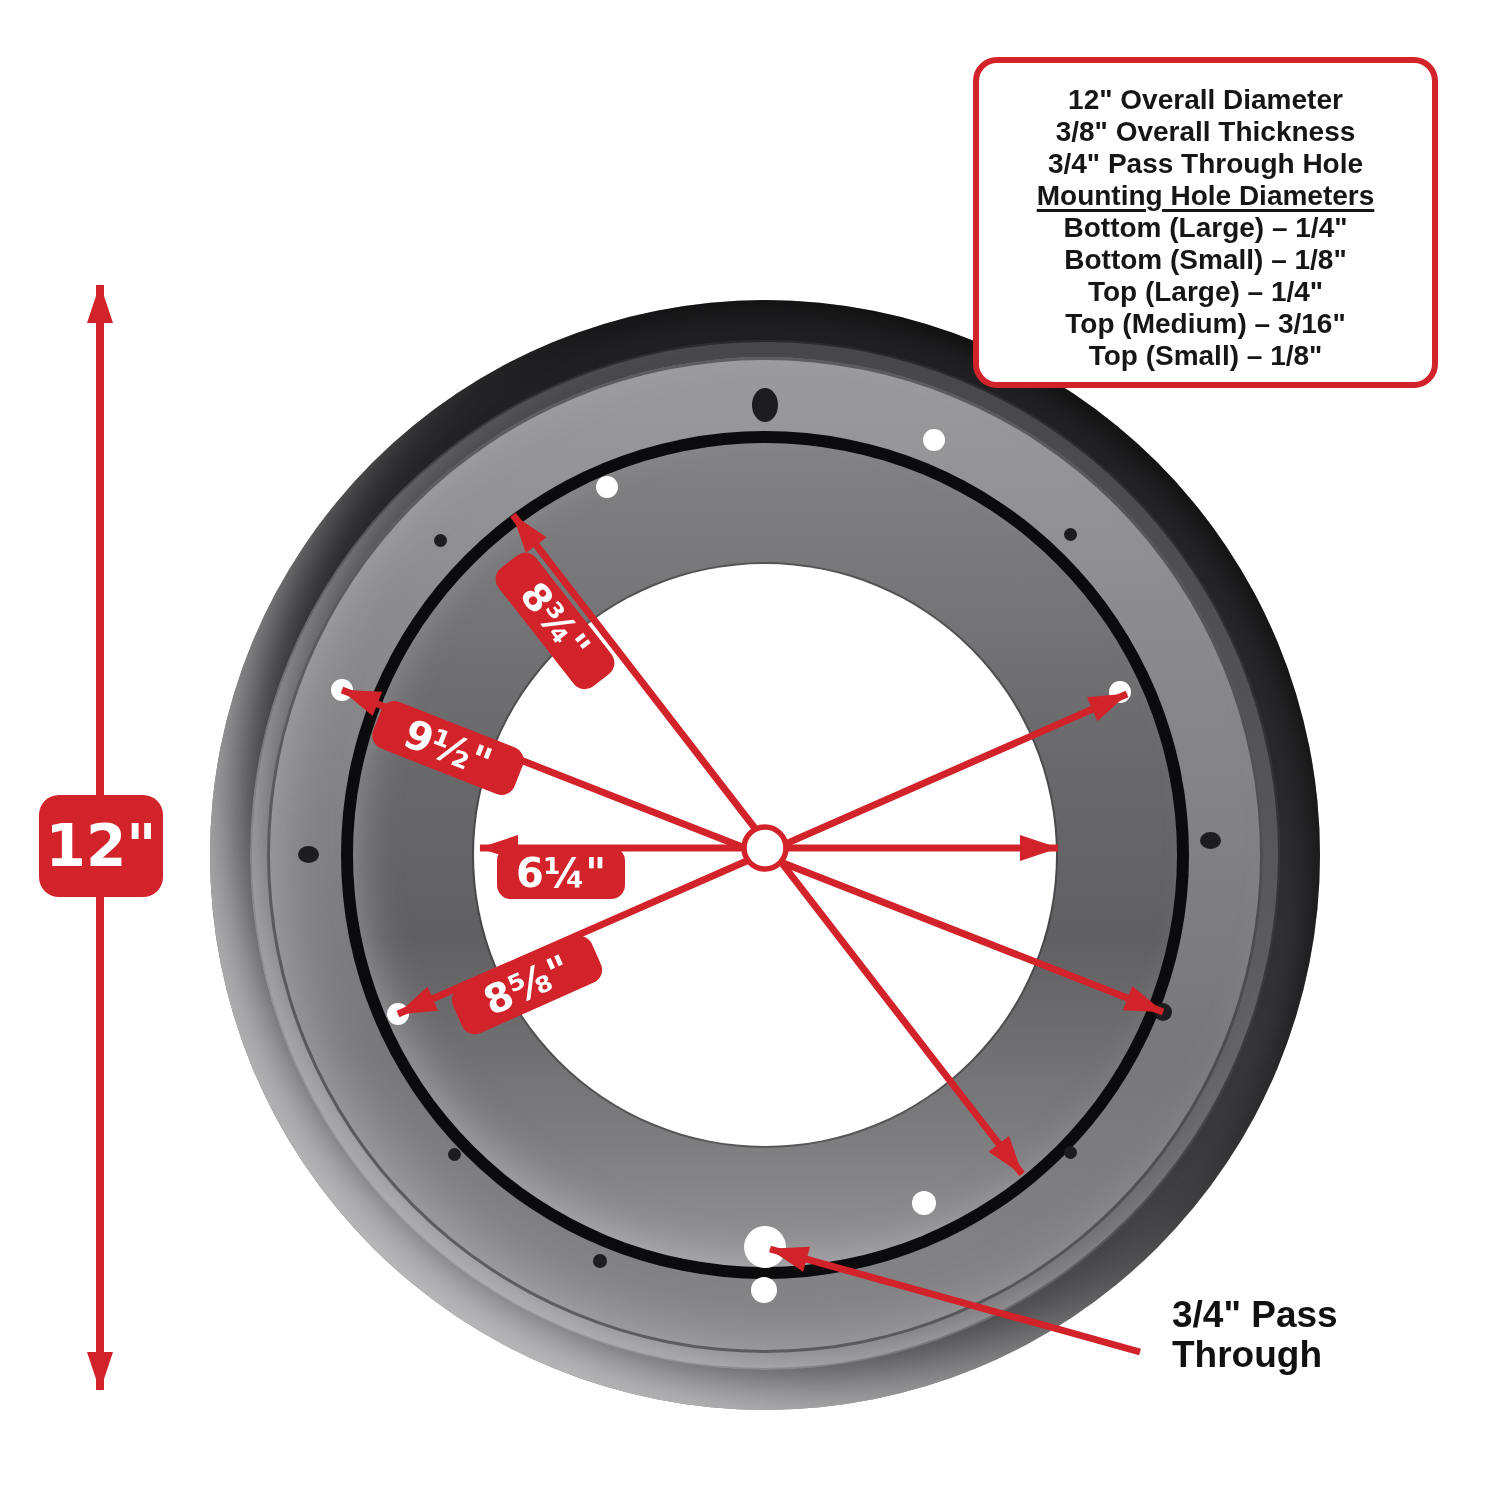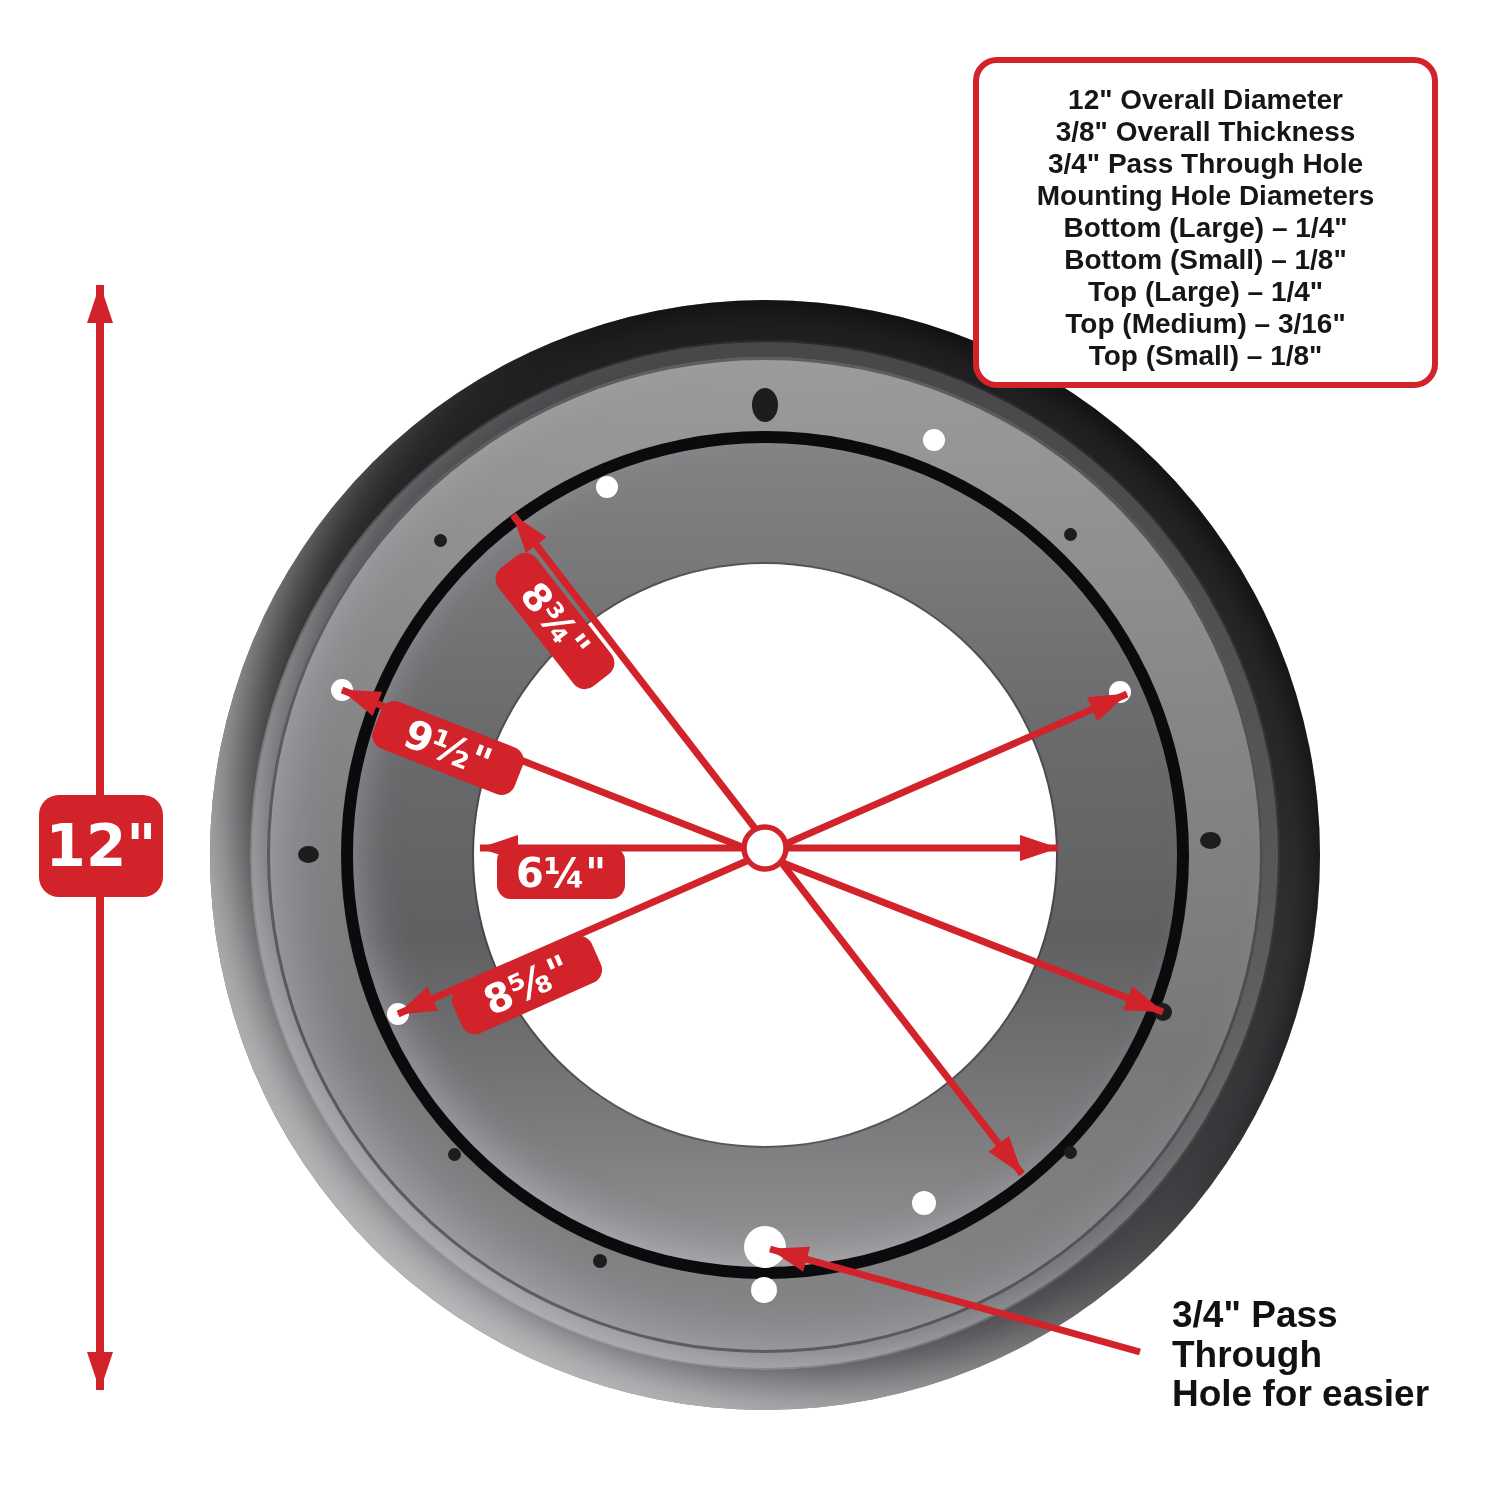--- a/index.html
+++ b/index.html
@@ -47,21 +47,21 @@
   .tag-858{left:527px;top:985px;width:152px;height:50px;font-size:40px;
        transform:translate(-50%,-50%) rotate(-24deg);}
   .tag-12{left:101px;top:846px;width:124px;height:102px;font-size:58px;border-radius:20px;
        transform:translate(-50%,-50%);}
 
   
   .specbox{position:absolute;left:973px;top:57px;width:465px;height:331px;box-sizing:border-box;
        background:#fff;border:6px solid #d2232a;border-radius:24px;z-index:8;
        padding-top:21px;text-align:center;color:#161616;font-weight:bold;
        font-size:28px;line-height:32px;}
-  .specbox .u{text-decoration-thickness:2.5px;text-underline-offset:4px;}
+  .specbox .u{text-decoration:underline;text-decoration-thickness:2.5px;text-underline-offset:4px;}
 
   
   .callout{position:absolute;left:1172px;top:1295px;width:300px;z-index:8;color:#111;
        font-weight:bold;font-size:37px;line-height:39.5px;text-align:left;}
 </style>
 </head>
 <body>
 
 <div class="stage">
 
@@ -120,16 +120,15 @@
     <div class="u">Mounting Hole Diameters</div>
     <div>Bottom (Large) – 1/4"</div>
     <div>Bottom (Small) – 1/8"</div>
     <div>Top (Large) – 1/4"</div>
     <div>Top (Medium) – 3/16"</div>
     <div>Top (Small) – 1/8"</div>
   </div>
 
   <div class="callout">
     <div>3/4" Pass Through</div>
-    <div>Hole for easier</div>
   </div>
 
 </div>
 
 </body></html>

